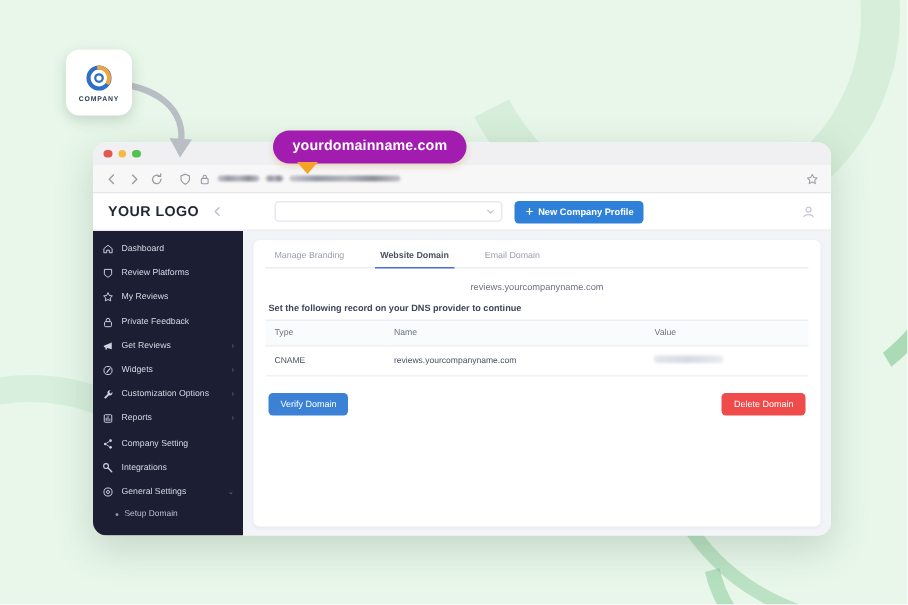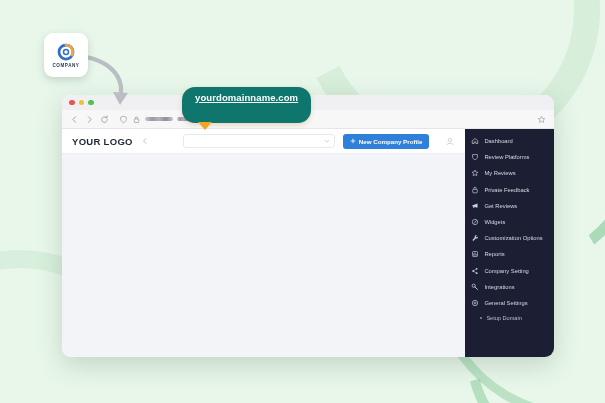--- a/index.html
+++ b/index.html
@@ -64,26 +64,25 @@
   #logo-badge .cname {
     font-size: 4.6px; letter-spacing: .55px;
     color: #2b3a52; font-weight: 700;
   }
   
   #arrow-curve { position: absolute; left: 60px; top: 52px; z-index: 28; }
 
   
   #callout {
     position: absolute; left: 182px; top: 87px; z-index: 40;
-    background: #0f766e; color: #fff;
-    border-radius: 13px; padding: 5px 13px 20px;
+    background: #a21caf; color: #fff;
+    border-radius: 13px; padding: 5px 13px 6px;
     font-size: 9.5px; font-weight: 700; letter-spacing: .1px;
     box-shadow: 0 2px 5px rgba(180,120,20,.25);
     white-space: nowrap;
-    text-decoration: underline;
   }
   #callout .tail {
     position: absolute; left: 16px; bottom: -7px;
     width: 0; height: 0;
     border-left: 7px solid transparent;
     border-right: 7px solid transparent;
     border-top: 8px solid #f5a229;
   }
 
   
@@ -112,21 +111,21 @@
   #url-field {
     flex: 1; height: 11px; display: flex; align-items: center; gap: 4px;
     padding-left: 4px;
   }
   .blur-url {
     height: 3.5px; border-radius: 2px; flex: 0 0 auto;
     background: linear-gradient(90deg,#c9c9d2,#9a9aa6,#b4b4be,#8e8e99,#c4c4cd);
     filter: blur(.7px);
   }
   #app {
-    flex: 1; display: flex; flex-direction: row;
+    flex: 1; display: flex; flex-direction: column;
     background: #f3f4f8; min-height: 0;
   }
   
   #app-header {
     height: 25px; background: #fff; flex: 0 0 auto;
     display: flex; align-items: center; padding: 0 10px; gap: 8px;
     border-bottom: 1px solid #eceef3;
   }
   #your-logo { font-size: 9.5px; font-weight: 700; color: #1f2533; letter-spacing: .3px; }
   #collapse-chevron { color: #b9bdc9; width: 8px; height: 8px; }

